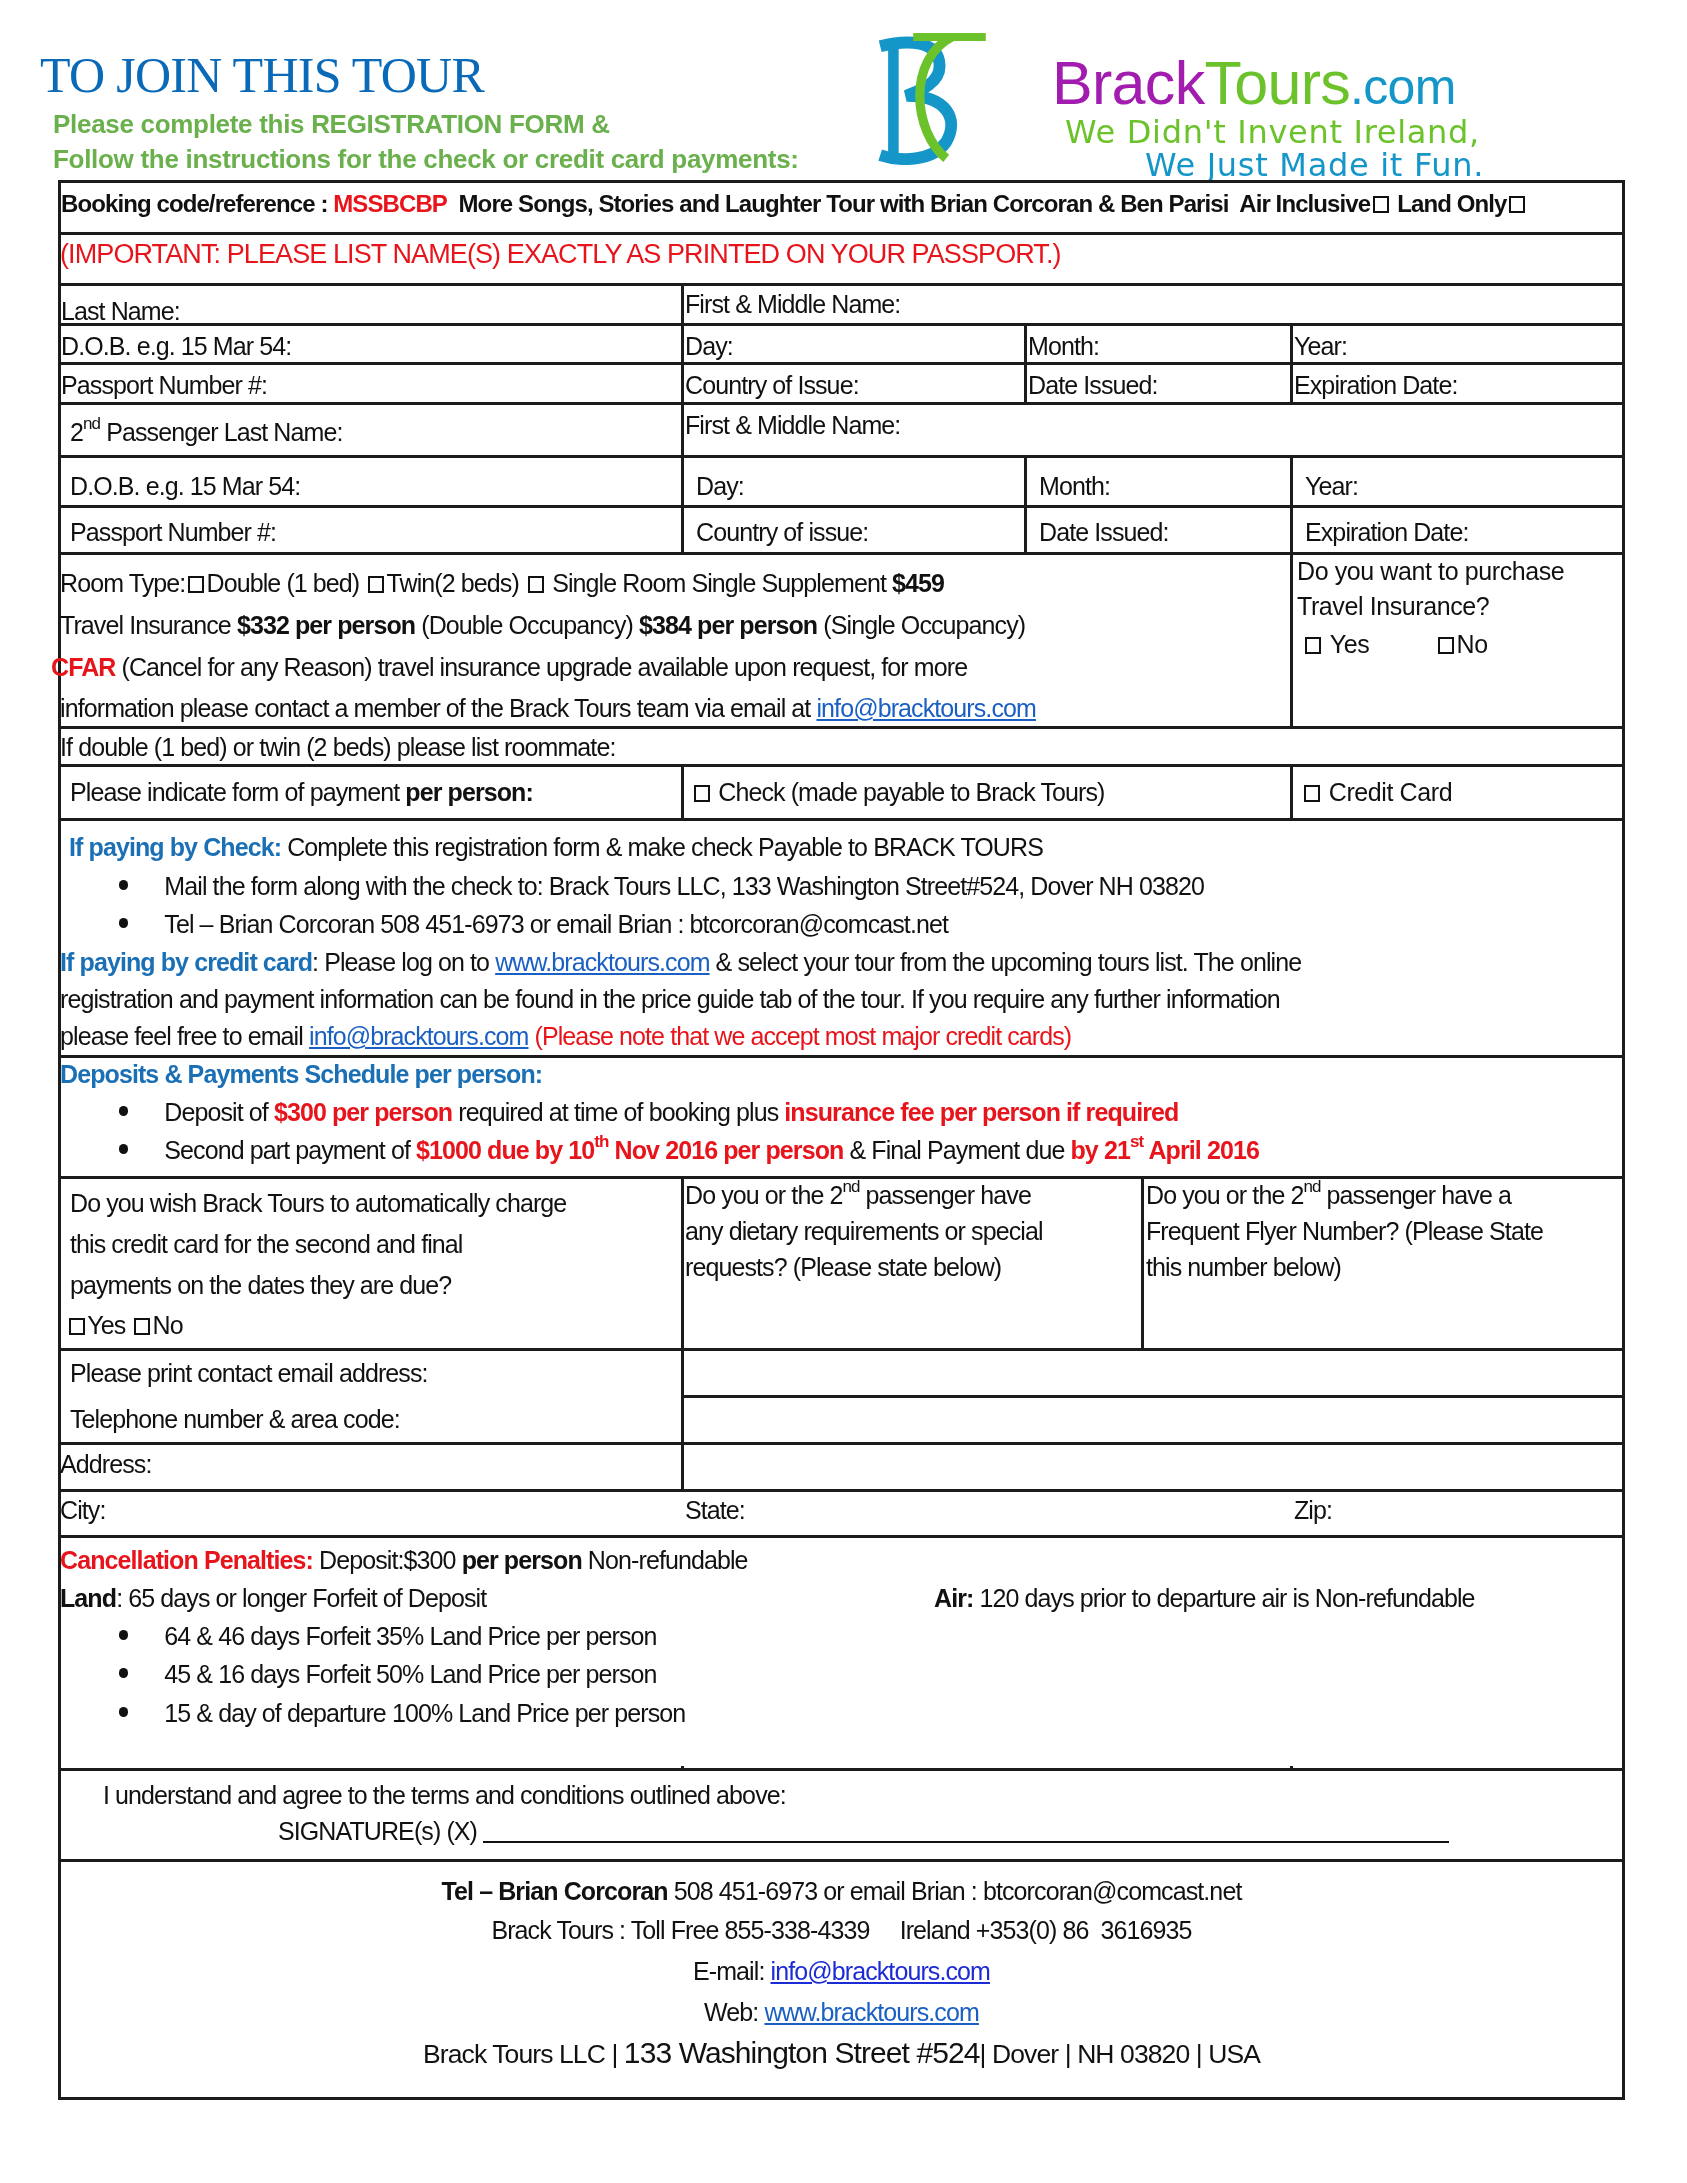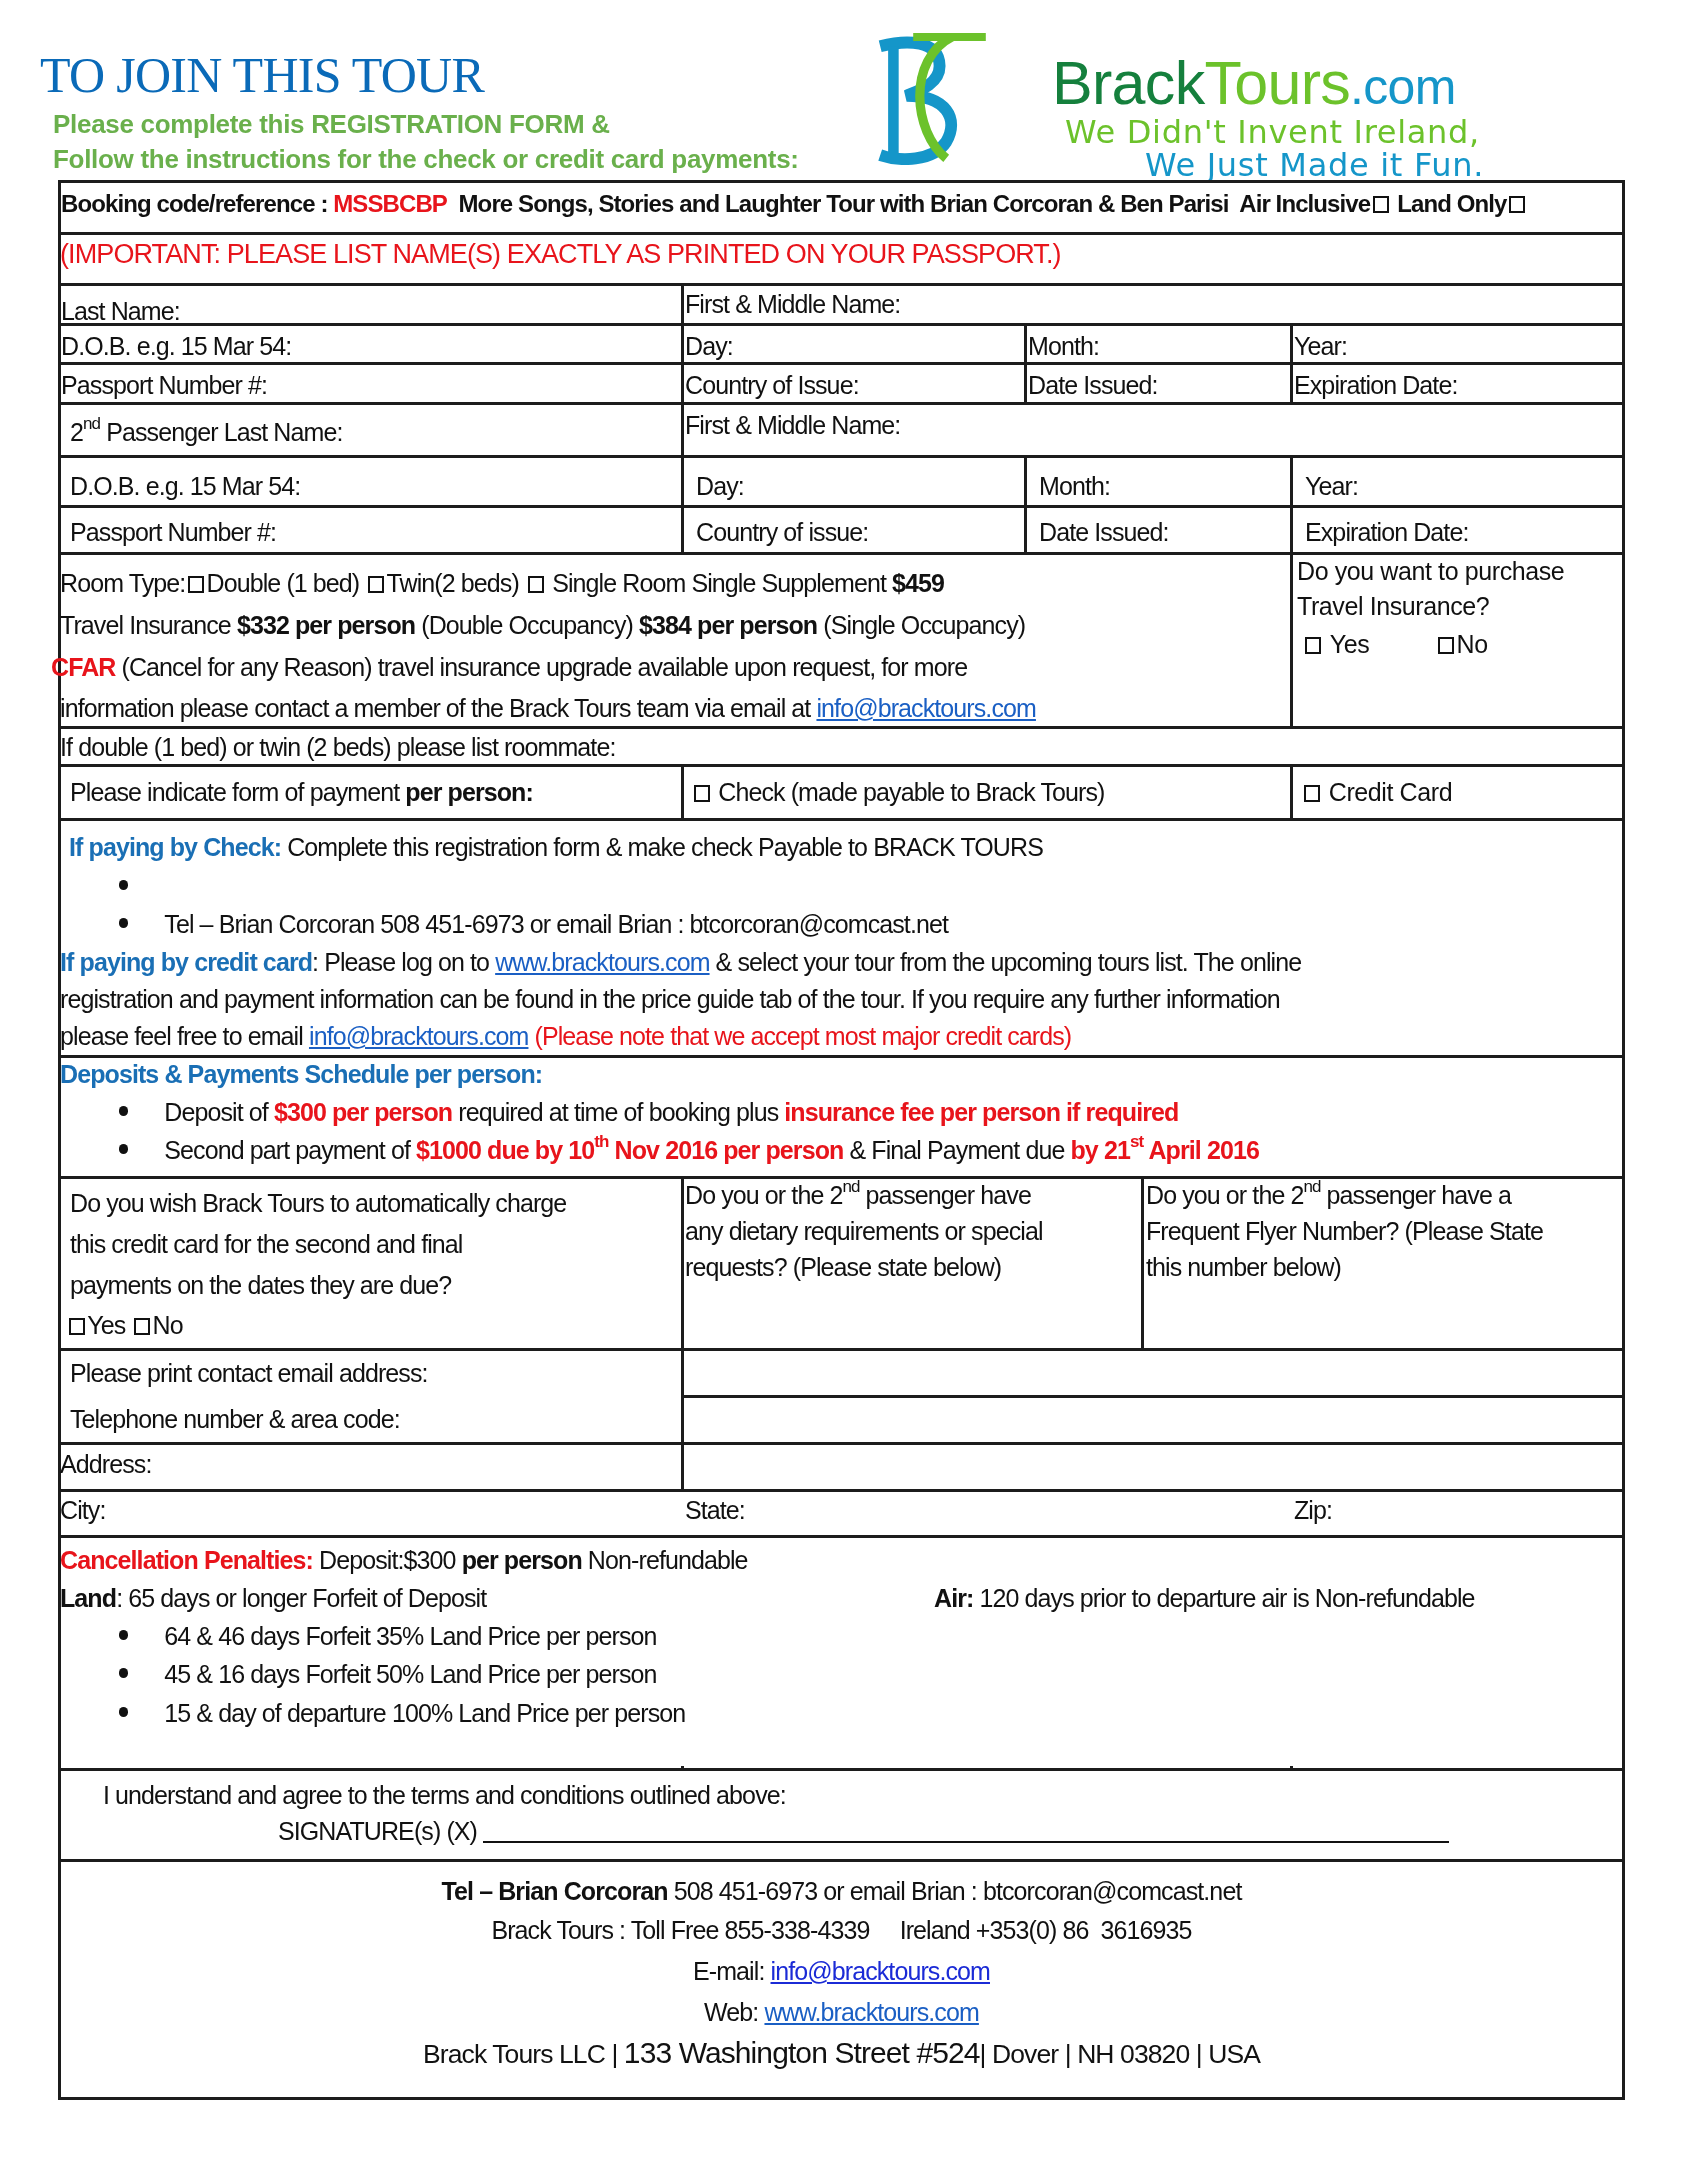--- a/index.html
+++ b/index.html
@@ -4,21 +4,21 @@
 <style>
   html, body { margin:0; padding:0; background:#ffffff; }
   body { width:1687px; height:2183px; position:relative; overflow:hidden;
          font-family:"Liberation Sans", sans-serif; color:#111; }
   .abs { position:absolute; }
   .title { left:40px; top:46px; font-family:"Liberation Serif", serif; font-size:50px; color:#0a6ab8; letter-spacing:-0.7px; }
   .sub { left:53px; font-size:26px; color:#6ab04c; font-weight:bold; letter-spacing:-0.3px; }
   .logo { left:867px; top:26.5px; width:761px; height:139px; }
   .logo .mark { position:absolute; left:0; top:6.6px; width:132px; height:132px; }
   .logo .brand { position:absolute; left:185px; top:26.5px; font-size:61px; line-height:61px; letter-spacing:-0.7px; }
-  .logo .brand .b1 { color:#15803d;margin-top:42px; }
+  .logo .brand .b1 { color:#a21caf;margin-top:42px; }
   .logo .brand .b2 { color:#6cc22b; }
   .logo .brand .b3 { color:#1596c9; font-size:50px; }
   .logo .tag1 { position:absolute; left:198px; top:86px; font-size:32px; color:#6cc22b; font-family:"DejaVu Sans", sans-serif; letter-spacing:0.7px; }
   .logo .tag2 { position:absolute; left:278px; top:119px; font-size:32px; color:#1596c9; font-family:"DejaVu Sans", sans-serif; letter-spacing:0.7px; }
 
   .frame { position:absolute; left:58px; top:180px; width:1567px; height:1920px; border:3.3px solid #1c1c1c; box-sizing:border-box; }
   .hl { position:absolute; left:58px; width:1567px; height:3.3px; background:#1c1c1c; }
   .vl { position:absolute; width:2.6px; background:#1c1c1c; }
   .t { position:absolute; font-size:25px; line-height:30px; white-space:nowrap; letter-spacing:-0.4px; }
   .cond { letter-spacing:-0.9px; }
@@ -140,21 +140,21 @@
   <span class="cb"></span><span>No</span>
 </div>
 
 <div class="t cond" style="left:60px;top:732px;">If double (1 bed) or twin (2 beds) please list roommate:</div>
 
 <div class="t cond" style="left:70px;top:777px;"><span>Please indicate form of payment </span><span class="b">per person:</span></div>
 <div class="t cond" style="left:691px;top:777px;"><span class="cb"></span><span> Check (made payable to Brack Tours)</span></div>
 <div class="t" style="left:1301px;top:777px;"><span class="cb"></span><span> Credit Card</span></div>
 
 <div class="t cond" style="left:69px;top:832px;"><span class="blue b">If paying by Check:</span><span> Complete this registration form &amp; make check Payable to BRACK TOURS</span></div>
-<div class="t cond" style="left:119px;top:871px;"><span class="bullet"></span></div>
+<div class="t cond" style="left:119px;top:871px;"><span class="bullet"></span><span>Mail the form along with the check to: Brack Tours LLC, 133 Washington Street#524, Dover NH 03820</span></div>
 <div class="t cond" style="left:119px;top:909px;"><span class="bullet"></span><span>Tel – Brian Corcoran 508 451-6973 or email Brian : btcorcoran@comcast.net</span></div>
 <div class="t cond" style="left:60px;top:947px;"><span class="blue b">If paying by credit card</span><span>: Please log on to </span><span class="link">www.bracktours.com</span><span> &amp; select your tour from the upcoming tours list. The online</span></div>
 <div class="t cond" style="left:60px;top:984px;">registration and payment information can be found in the price guide tab of the tour. If you require any further information</div>
 <div class="t cond" style="left:60px;top:1021px;"><span>please feel free to email </span><span class="link">info@bracktours.com</span><span class="red"> (Please note that we accept most major credit cards)</span></div>
 
 <div class="t blue b cond" style="left:60px;top:1059px;">Deposits &amp; Payments Schedule per person:</div>
 <div class="t cond" style="left:119px;top:1097px;"><span class="bullet"></span><span>Deposit of </span><span class="red b">$300 per person</span><span> required at time of booking plus </span><span class="red b">insurance fee per person if required</span></div>
 <div class="t cond" style="left:119px;top:1135px;"><span class="bullet"></span><span>Second part payment of </span><span class="red b">$1000 due by 10</span><sup class="red b">th</sup><span class="red b"> Nov 2016  per person</span><span> &amp; Final Payment due </span><span class="red b">by  21</span><sup class="red b">st</sup><span class="red b"> April 2016</span></div>
 
 <div class="t cond" style="left:70px;top:1188px;">Do you wish Brack Tours to automatically charge</div>

